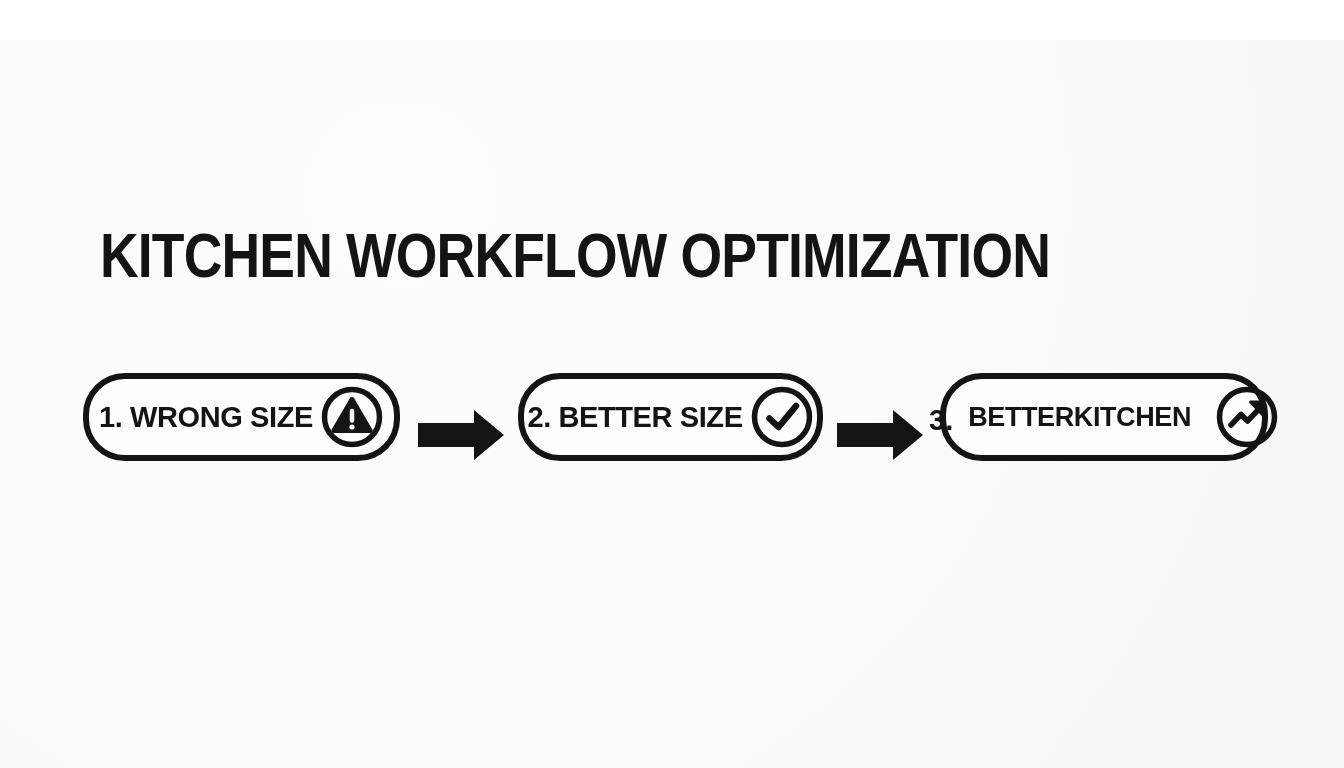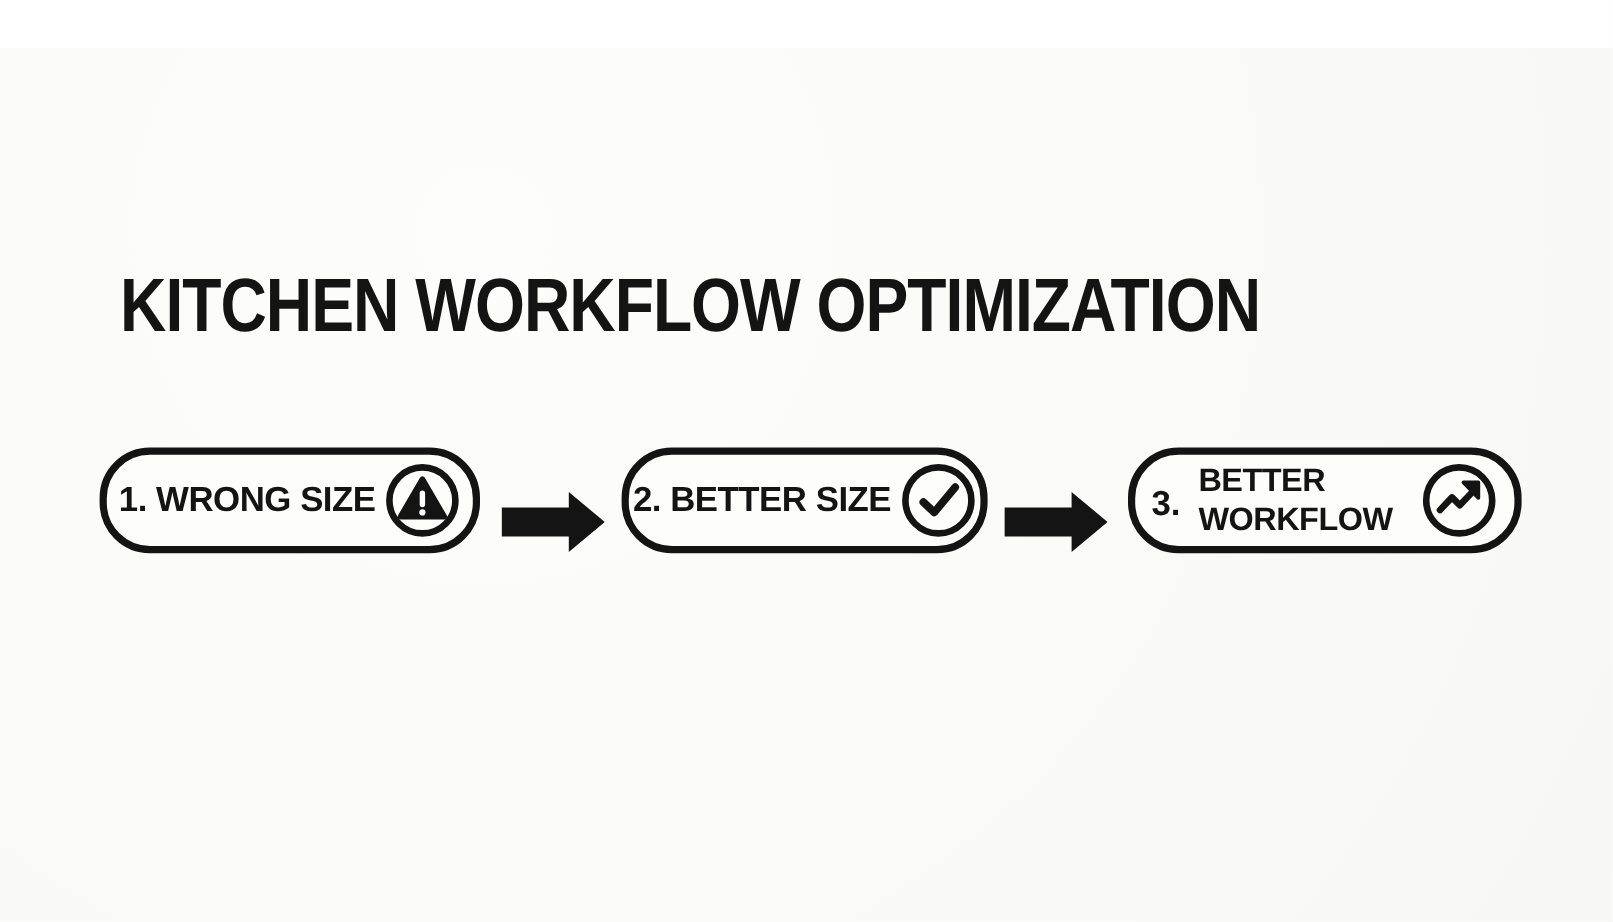--- a/index.html
+++ b/index.html
@@ -56,21 +56,21 @@
   .box-1 .step-text, .box-2 .step-text { margin-right: 7px; }
   .step-num-3 {
     font-size: 29px;
     font-weight: bold;
     color: var(--ink);
     margin-right: 15px;
     margin-top: 6px;
   }
   .step-lines {
     display: flex;
-    flex-direction: column;
+    flex-direction: row;
     margin-right: 24px;
   }
   .step-lines span {
     font-size: 27px;
     font-weight: bold;
     color: var(--ink);
     letter-spacing: -0.4px;
     line-height: 33px;
     white-space: nowrap;
   }
@@ -109,21 +109,21 @@
   </div>
 
   <svg class="flow-arrow arrow-2" viewBox="0 0 86 50" aria-hidden="true">
     <polygon points="0,13 56,13 56,0 86,25 56,50 56,37 0,37" fill="currentColor"></polygon>
   </svg>
 
   <div class="box box-3">
     <span class="step-num-3">3.</span>
     <span class="step-lines">
       <span>BETTER</span>
-      <span>WORKFLOW</span>
+      <span>KITCHEN</span>
     </span>
     <svg class="circle-icon" viewBox="0 0 64 64" aria-hidden="true">
       <circle cx="32" cy="32" r="27.5" fill="none" stroke="currentColor" stroke-width="5.5"></circle>
       <polyline points="16,40 26,29.5 32.5,36 43,25" fill="none" stroke="currentColor" stroke-width="5.5" stroke-linecap="round" stroke-linejoin="round"></polyline>
       <polygon points="48,17 48,30 35.5,17" fill="currentColor" stroke="currentColor" stroke-width="3" stroke-linejoin="round"></polygon>
     </svg>
   </div>
 
 </div>
 

